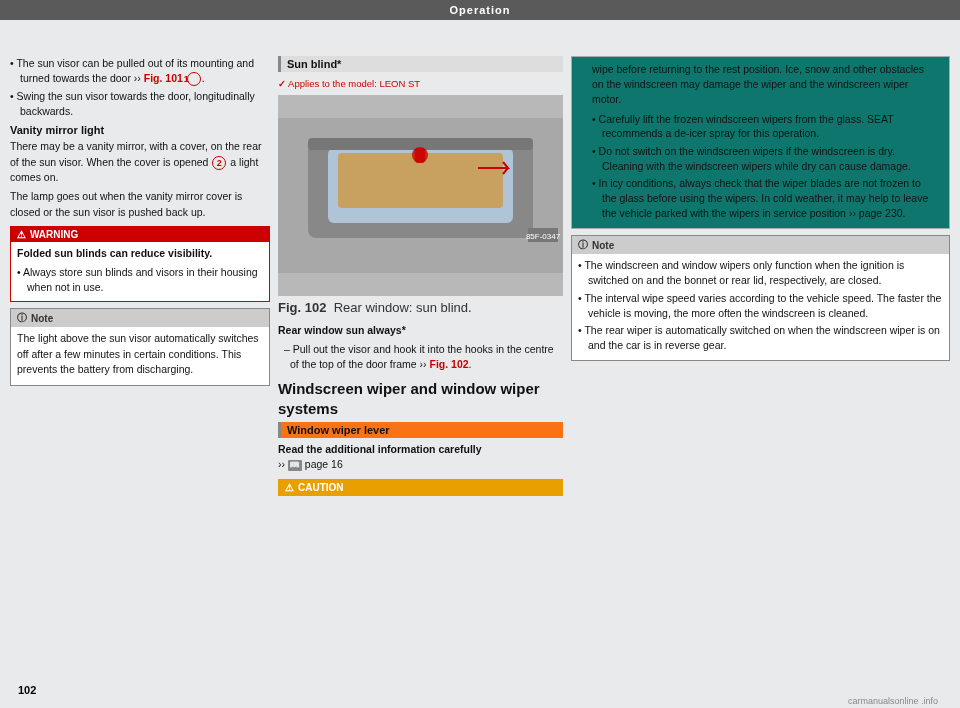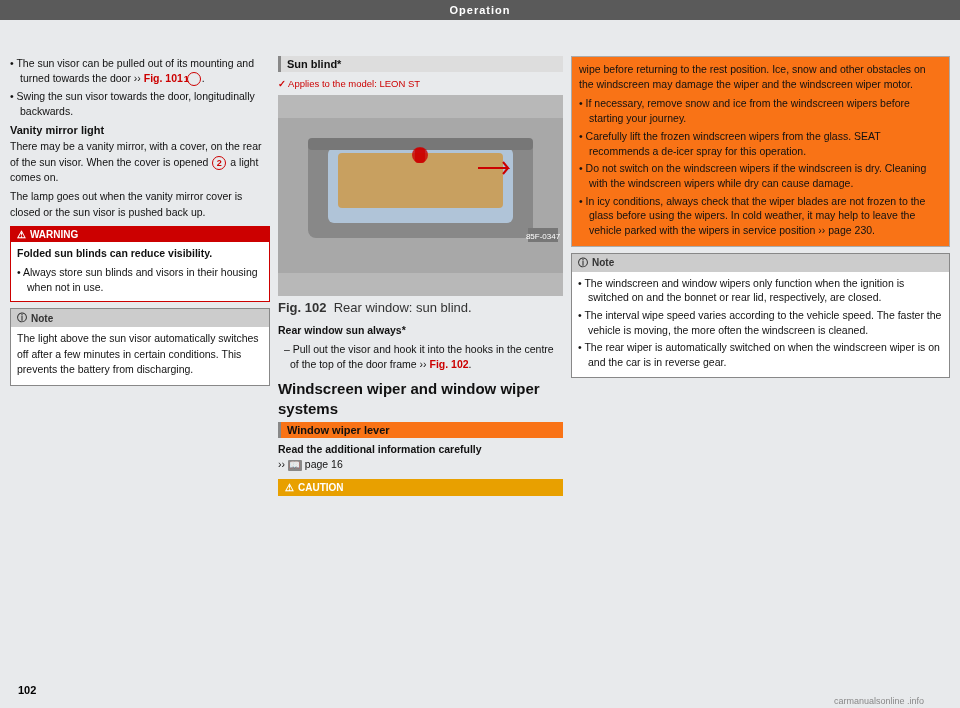--- a/index.html
+++ b/index.html
@@ -188,23 +188,23 @@
     }
     .bold { font-weight: bold; }
     .red-link { color: #c00; font-weight: bold; text-decoration: none; }
     .check-mark { color: #c00; font-weight: bold; }
     .applies-text {
       font-size: 9.5px;
       color: #c00;
       margin-bottom: 4px;
     }
     .right-info-box {
-      background: #f97316;
+      background: #0f766e;
       border: 1px solid #aaa;
-      padding: 5px 7px;
+      padding: 5px 20px;
       font-size: 10px;
       line-height: 1.45;
       color: #111;
       margin-bottom: 6px;
     }
     .circle-num {
       display: inline-flex;
       align-items: center;
       justify-content: center;
       width: 14px;
@@ -218,21 +218,21 @@
     }
     .dash-item {
       padding-left: 12px;
       text-indent: -6px;
       margin-bottom: 2px;
       font-size: 10.5px;
       line-height: 1.4;
     }
     .bottom-bar {
       background: #e8eaec;
-      padding: 2px 26px;
+      padding: 2px 12px;
       position: relative;
     }
   </style>
 </head>
 <body>
 
 <div class="page-container">
 
   <div class="top-bar">
     <span>Operation</span>
@@ -333,21 +333,20 @@
           <span>CAUTION</span>
         </div>
       </div>
 
     </div>
 
     <div class="right-col">
 
       <div class="right-info-box">
         <p>wipe before returning to the rest position. Ice, snow and other obstacles on the windscreen may damage the wiper and the windscreen wiper motor.</p>
-        <p class="bullet-text" style="margin-top:3px;">• <span>If necessary, remove snow and ice from the windscreen wipers before starting your journey.</span></p>
         <p class="bullet-text">• <span>Carefully lift the frozen windscreen wipers from the glass. SEAT recommends a de-icer spray for this operation.</span></p>
         <p class="bullet-text">• <span>Do not switch on the windscreen wipers if the windscreen is dry. Cleaning with the windscreen wipers while dry can cause damage.</span></p>
         <p class="bullet-text">• <span>In icy conditions, always check that the wiper blades are not frozen to the glass before using the wipers. In cold weather, it may help to leave the vehicle parked with the wipers in service position</span> ›› <span>page 230</span>.</p>
       </div>
 
       <div class="note-box">
         <div class="note-header">
           <span>ⓘ</span>
           <span>Note</span>
         </div>

